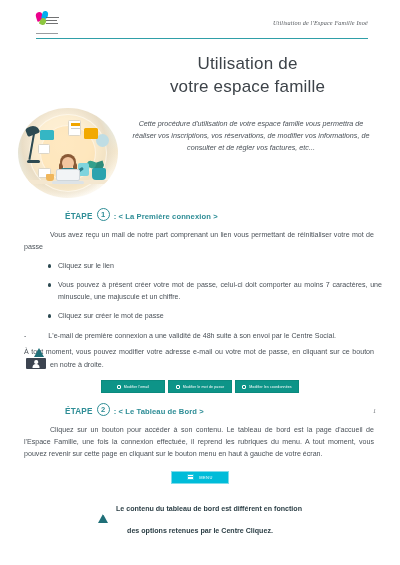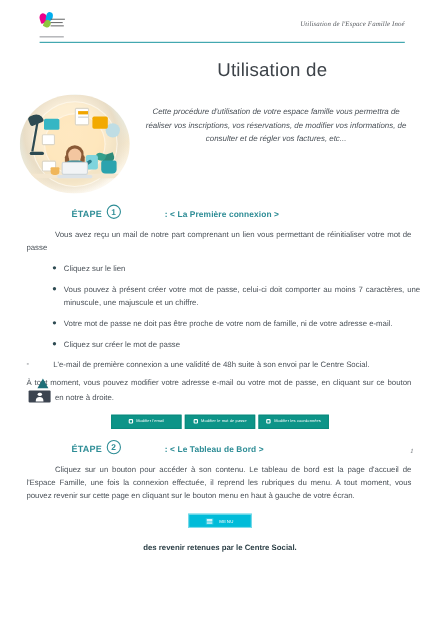--- a/index.html
+++ b/index.html
@@ -130,21 +130,21 @@
     font-size: 8.2px; color: #2e8d96; font-weight: 700; letter-spacing: .2px; padding-left: 44px;
   }
   .step-num {
     width: 13px; height: 13px; border-radius: 50%;
     border: 1.3px solid #2e8d96;
     color: #2e8d96; font-size: 7.6px; font-weight: 700;
     display: flex; align-items: center; justify-content: center;
     margin: 0 2px 4px 2px;
   }
   .step-label {
-    font-size: 7.6px; color: #2e8d96; font-weight: 700; letter-spacing: .1px; margin-left: 36px;
+    font-size: 7.6px; color: #2e8d96; font-weight: 700; letter-spacing: .1px;
   }
 
   
   .para {
     font-size: 7.1px;
     line-height: 1.72;
     text-align: justify;
     color: #4a5158;
     margin: 4px 12px 0 10px;
   }
@@ -309,20 +309,21 @@
           <i></i>
         </span>
       <span class="base"></span>
     </div>
     <div class="header-title">Utilisation de l'Espace Famille Inoé</div>
   </div>
   <div class="header-rule"></div>
 
   <div class="doc-title">
     <div>Utilisation de</div>
+    <div>votre espace famille</div>
   </div>
 
   <div class="intro">
     <div class="illus-wrap">
       <div class="illus">
         <span class="ring r1"></span>
         <span class="ring r2"></span>
         <span class="dot-blue"></span>
         <span class="lamp-arm"></span>
         <span class="lamp-head"></span>
@@ -358,21 +359,20 @@
     <span class="step-word">ÉTAPE</span>
     <span class="step-num">1</span>
     <span class="step-label">: &lt; La Première connexion &gt;</span>
   </div>
 
   <div class="para indent">Vous avez reçu un mail de notre part comprenant un lien vous permettant de réinitialiser votre mot de passe</div>
 
   <ul class="bullets">
     <li>Cliquez sur le lien</li>
     <li>Vous pouvez à présent créer votre mot de passe, celui-ci doit comporter au moins 7 caractères, une minuscule, une majuscule et un chiffre.</li>
-    <li>Votre mot de passe ne doit pas être proche de votre nom de famille, ni de votre adresse e-mail.</li>
     <li>Cliquez sur créer le mot de passe</li>
   </ul>
 
   <div class="warn-row">
     <span class="warn-dash">-</span>
     <span class="warn-icon">
       <span class="tri"></span><span class="bang"></span>
     </span>
     <span class="warn-text">L'e-mail de première connexion a une validité de 48h suite à son envoi par le Centre Social.</span>
   </div>
@@ -413,18 +413,24 @@
       <span class="burger">
           <i></i>
           <i></i>
           <i></i>
         </span>
       <span class="mlabel">MENU</span>
     </div>
   </div>
 
   <div class="bottom-warn">
-    <div class="line2">des revenir retenues par le Centre Social.</div>
+    <div class="line1">
+      <span class="warn-icon">
+        <span class="tri"></span><span class="bang"></span>
+      </span>
+      <span>Le contenu du tableau de bord est différent en fonction</span>
+    </div>
+    <div class="line2">des options retenues par le Centre Cliquez.</div>
   </div>
 
   <div class="footer-page">1</div>
 
 </div>
 
 </body></html>

